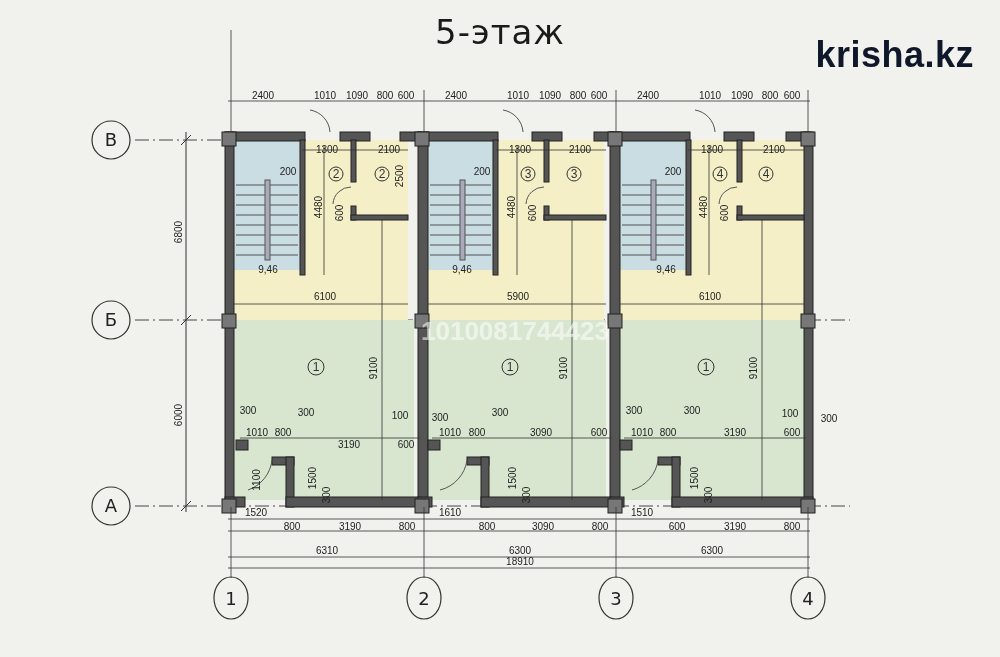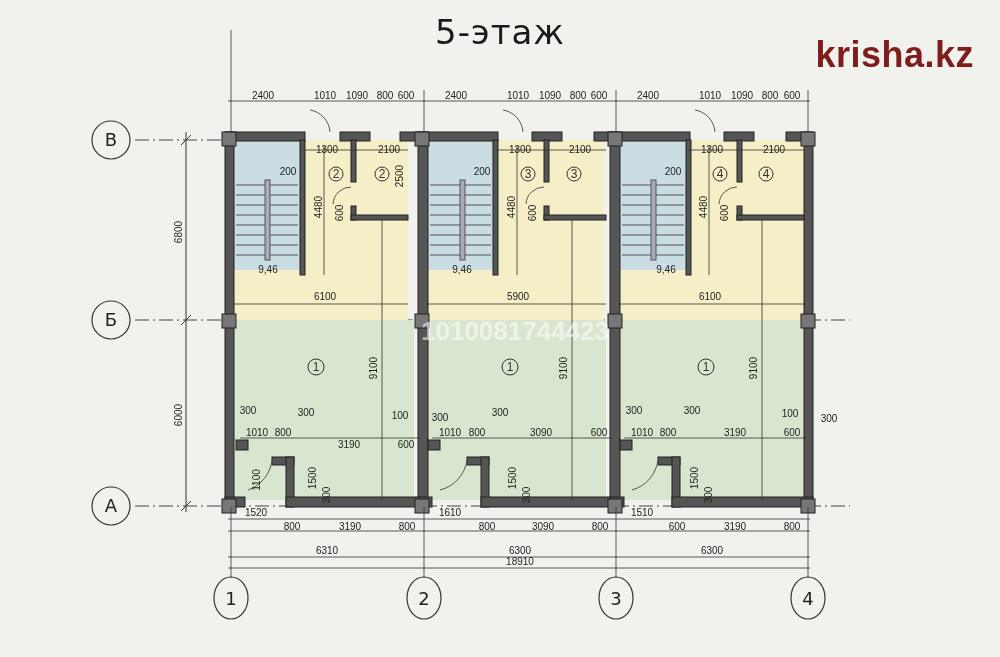--- a/index.html
+++ b/index.html
@@ -1,18 +1,18 @@
 <!DOCTYPE html>
 <html><head>
 <meta charset="utf-8">
 <style>
   html,body{margin:0;padding:0;}
   body{width:1000px;height:657px;background:#f1f1ed;overflow:hidden;position:relative;font-family:"DejaVu Sans",sans-serif;}
   .title{position:absolute;left:0;top:12px;width:1000px;text-align:center;font-size:34px;color:#1a1a1a;letter-spacing:1px;font-family:"DejaVu Sans",sans-serif;}
-  .brand{position:absolute;right:26px;top:34px;font-size:36px;color:#7f1d1d;font-weight:bold;font-family:"Liberation Sans",sans-serif;letter-spacing:0.5px;}
+  .brand{position:absolute;right:26px;top:34px;font-size:36px;color:#0f172a;font-weight:bold;font-family:"Liberation Sans",sans-serif;letter-spacing:0.5px;}
   svg{position:absolute;left:0;top:0;}
   .dim{font-family:"Liberation Sans",sans-serif;font-size:10px;fill:#222;}
   .axislbl{font-family:"DejaVu Sans",sans-serif;font-size:18px;fill:#222;}
   .rm{font-family:"Liberation Sans",sans-serif;font-size:12px;fill:#333;}
   .wm{font-family:"Liberation Sans",sans-serif;font-size:26px;fill:#ffffff;opacity:0.55;font-weight:bold;}
 </style>
 </head>
 <body>
 
 <div class="title">5-этаж</div>

